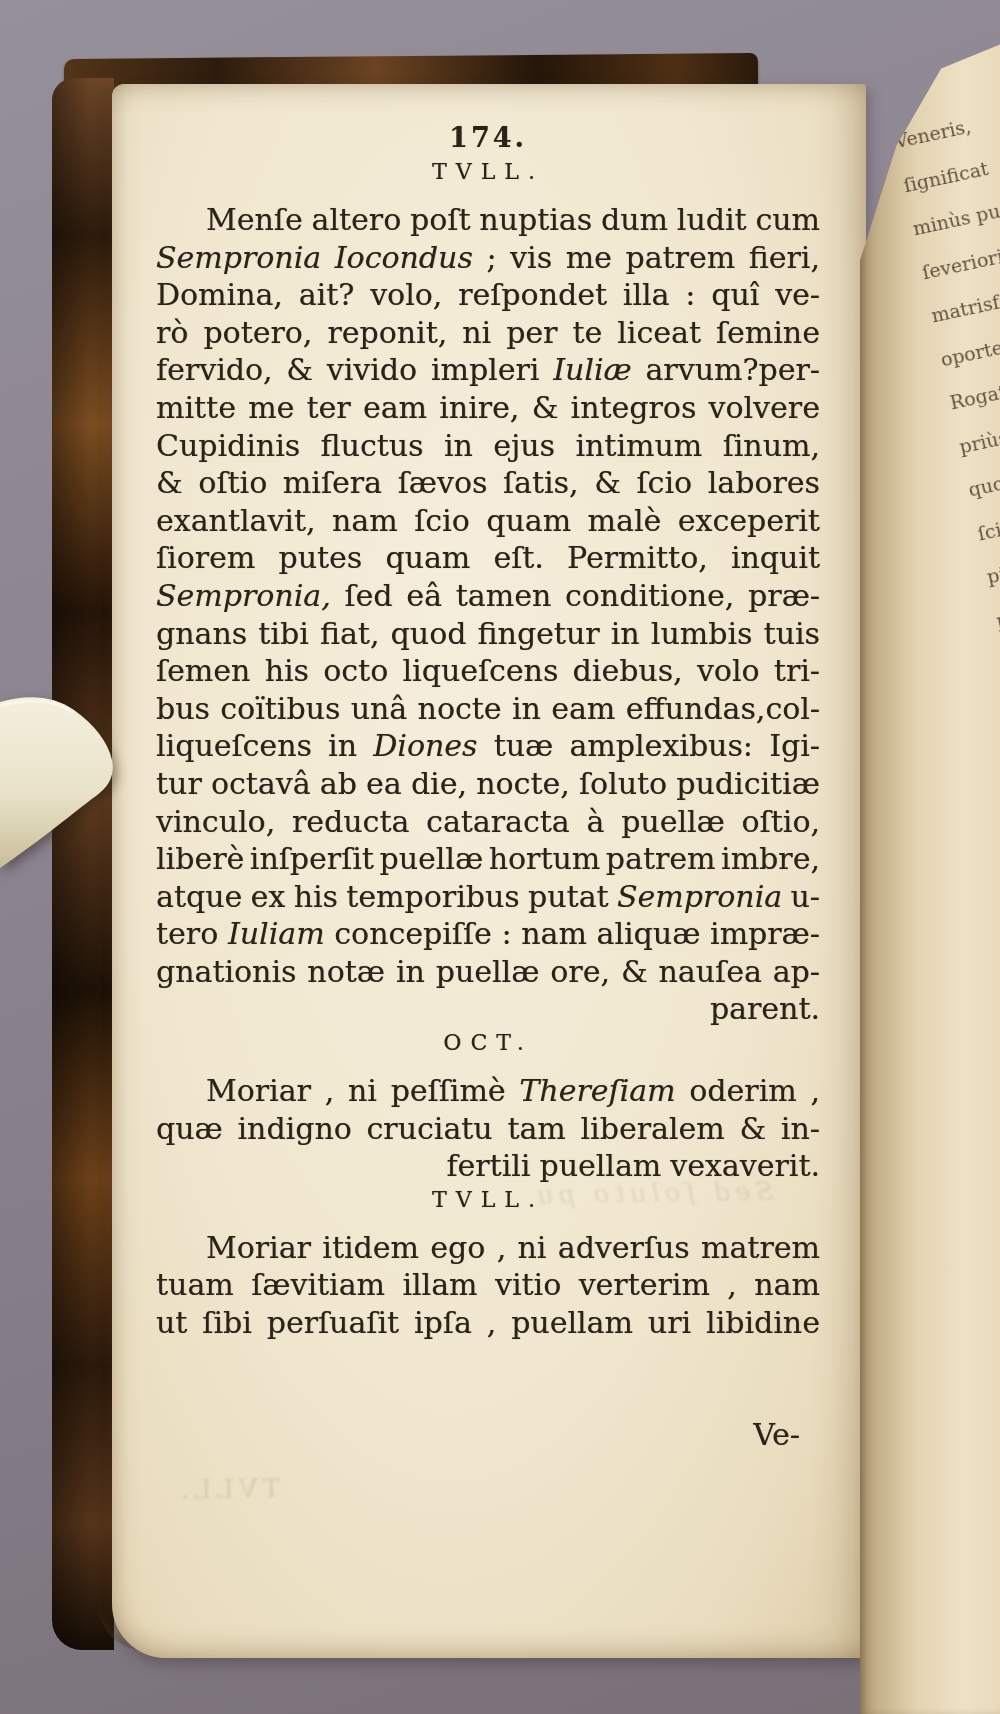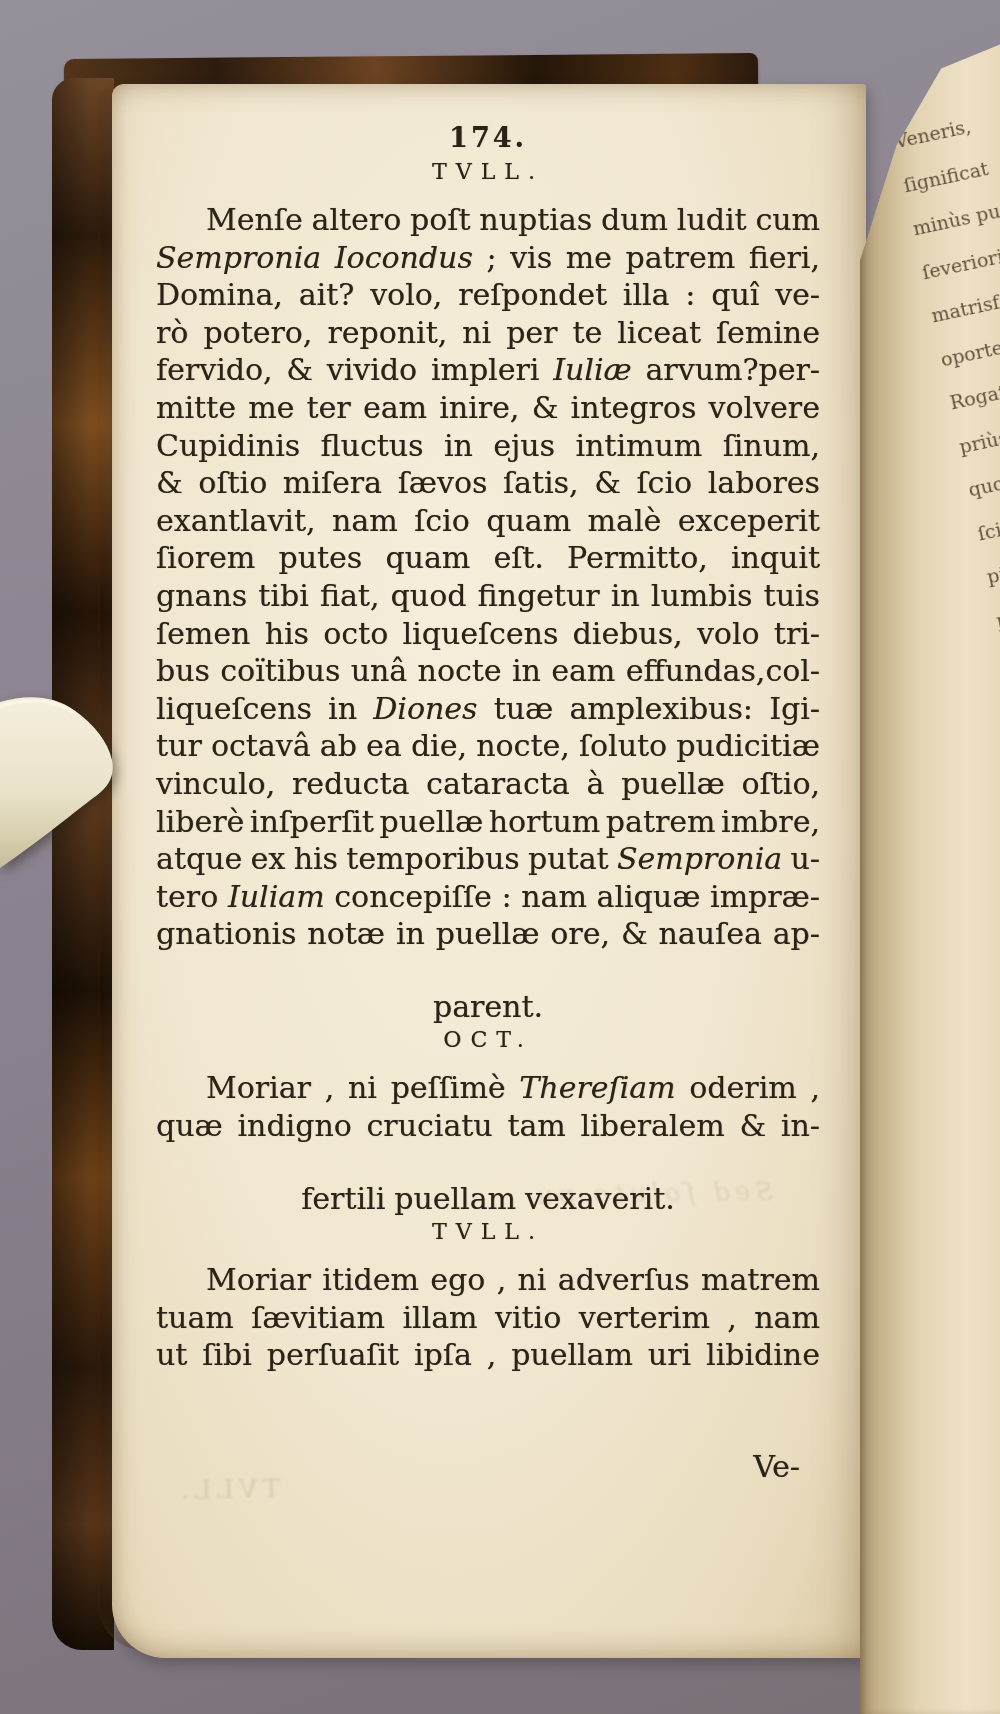--- a/index.html
+++ b/index.html
@@ -51,21 +51,21 @@
     text-align:center;font-size:27px;letter-spacing:3px;height:36px;font-weight:bold;
   }
   .sec-heading{
     text-align:center;font-size:22px;letter-spacing:9px;height:40px;margin:1px 0 3px;
   }
   .para{margin:0;}
   .line{
     display:flex;justify-content:space-between;align-items:flex-start;
     height:37.6px;font-size:30px;line-height:36px;white-space:pre;
   }
-  .line.nojust{justify-content:center;gap:9px;margin-top:35px;}
+  .line.nojust{justify-content:flex-end;gap:9px;}
   .line.indent{padding-left:50px;}
   .it{font-style:italic;}
   .catchword-row{
     width:664px;text-align:right;padding-right:20px;margin-top:74px;
     font-size:30px;height:38px;box-sizing:border-box;
   }
   .ghost{
     position:absolute;transform:scaleX(-1) rotate(1deg);
     color:#6b5a3e;font-size:26px;letter-spacing:5px;filter:blur(1px);
     text-shadow:none;
@@ -109,20 +109,21 @@
           <div class="line indent"><span>Menſe</span><span>altero</span><span>poſt</span><span>nuptias</span><span>dum</span><span>ludit</span><span>cum</span></div>
           <div class="line"><span class="it">Sempronia</span><span class="it">Iocondus</span><span>;</span><span>vis</span><span>me</span><span>patrem</span><span>fieri,</span></div>
           <div class="line"><span>Domina,</span><span>ait?</span><span>volo,</span><span>reſpondet</span><span>illa</span><span>:</span><span>quî</span><span>ve-</span></div>
           <div class="line"><span>rò</span><span>potero,</span><span>reponit,</span><span>ni</span><span>per</span><span>te</span><span>liceat</span><span>ſemine</span></div>
           <div class="line"><span>fervido,</span><span>&amp;</span><span>vivido</span><span>impleri</span><span class="it">Iuliæ</span><span>arvum?per-</span></div>
           <div class="line"><span>mitte</span><span>me</span><span>ter</span><span>eam</span><span>inire,</span><span>&amp;</span><span>integros</span><span>volvere</span></div>
           <div class="line"><span>Cupidinis</span><span>fluctus</span><span>in</span><span>ejus</span><span>intimum</span><span>ſinum,</span></div>
           <div class="line"><span>&amp;</span><span>oſtio</span><span>miſera</span><span>ſævos</span><span>ſatis,</span><span>&amp;</span><span>ſcio</span><span>labores</span></div>
           <div class="line"><span>exantlavit,</span><span>nam</span><span>ſcio</span><span>quam</span><span>malè</span><span>exceperit</span></div>
           <div class="line"><span>ſiorem</span><span>putes</span><span>quam</span><span>eſt.</span><span>Permitto,</span><span>inquit</span></div>
+          <div class="line"><span class="it">Sempronia,</span><span>ſed</span><span>eâ</span><span>tamen</span><span>conditione,</span><span>præ-</span></div>
           <div class="line"><span>gnans</span><span>tibi</span><span>fiat,</span><span>quod</span><span>fingetur</span><span>in</span><span>lumbis</span><span>tuis</span></div>
           <div class="line"><span>ſemen</span><span>his</span><span>octo</span><span>liqueſcens</span><span>diebus,</span><span>volo</span><span>tri-</span></div>
           <div class="line"><span>bus</span><span>coïtibus</span><span>unâ</span><span>nocte</span><span>in</span><span>eam</span><span>effundas,col-</span></div>
           <div class="line"><span>liqueſcens</span><span>in</span><span class="it">Diones</span><span>tuæ</span><span>amplexibus:</span><span>Igi-</span></div>
           <div class="line"><span>tur</span><span>octavâ</span><span>ab</span><span>ea</span><span>die,</span><span>nocte,</span><span>ſoluto</span><span>pudicitiæ</span></div>
           <div class="line"><span>vinculo,</span><span>reducta</span><span>cataracta</span><span>à</span><span>puellæ</span><span>oſtio,</span></div>
           <div class="line"><span>liberè</span><span>inſperſit</span><span>puellæ</span><span>hortum</span><span>patrem</span><span>imbre,</span></div>
           <div class="line"><span>atque</span><span>ex</span><span>his</span><span>temporibus</span><span>putat</span><span class="it">Sempronia</span><span>u-</span></div>
           <div class="line"><span>tero</span><span class="it">Iuliam</span><span>concepiſſe</span><span>:</span><span>nam</span><span>aliquæ</span><span>impræ-</span></div>
           <div class="line"><span>gnationis</span><span>notæ</span><span>in</span><span>puellæ</span><span>ore,</span><span>&amp;</span><span>nauſea</span><span>ap-</span></div>

